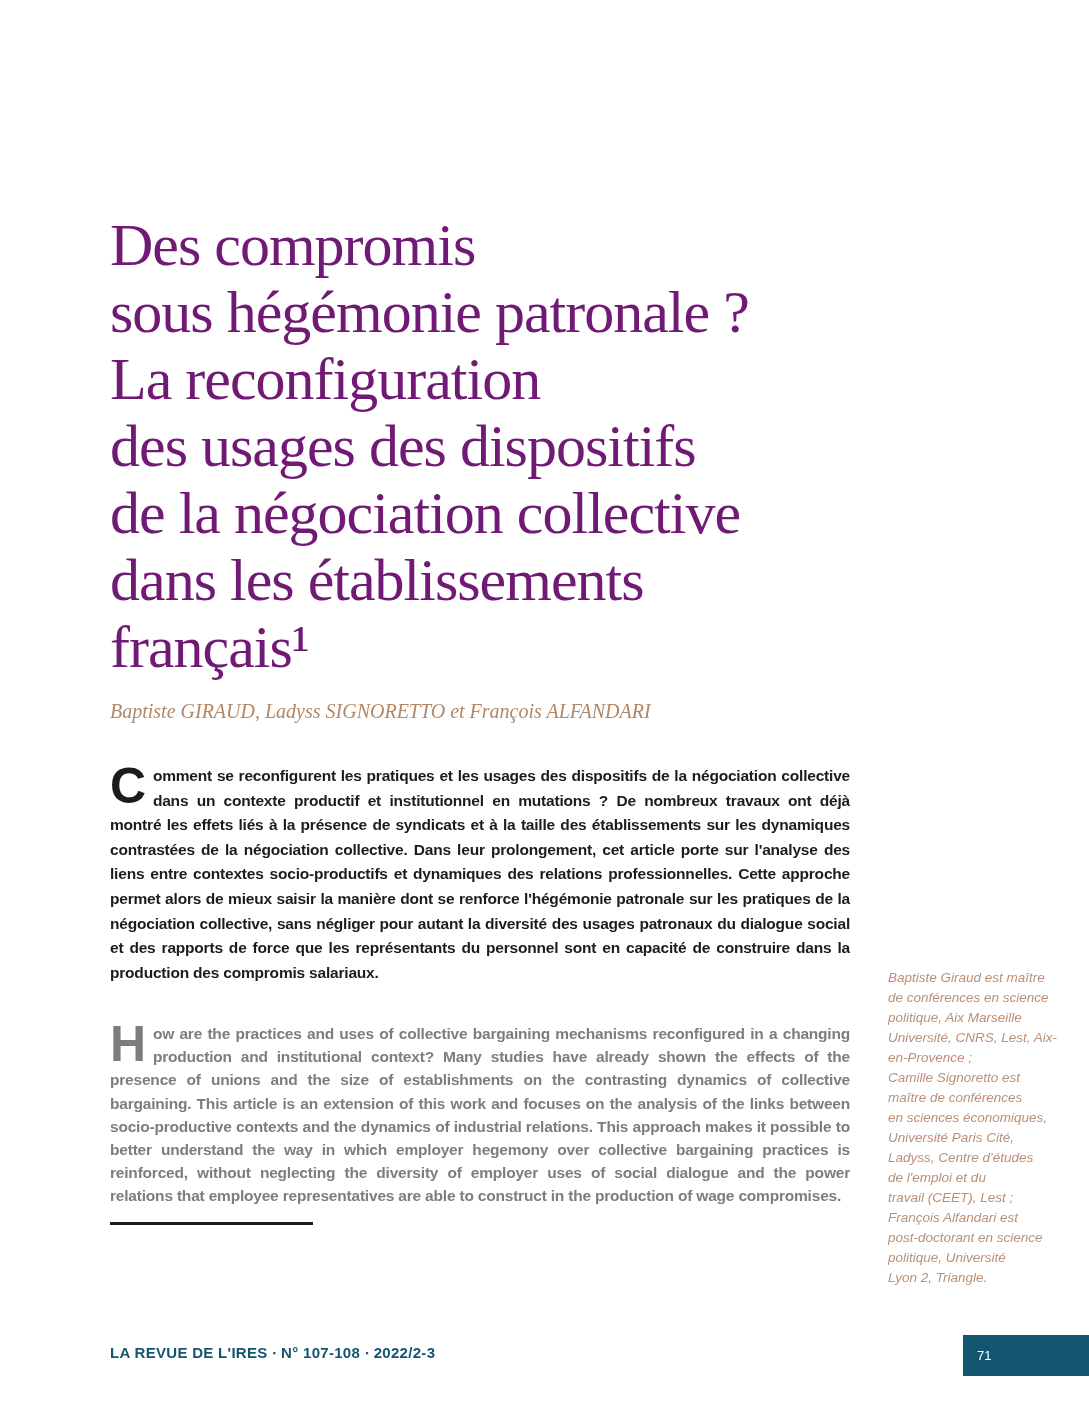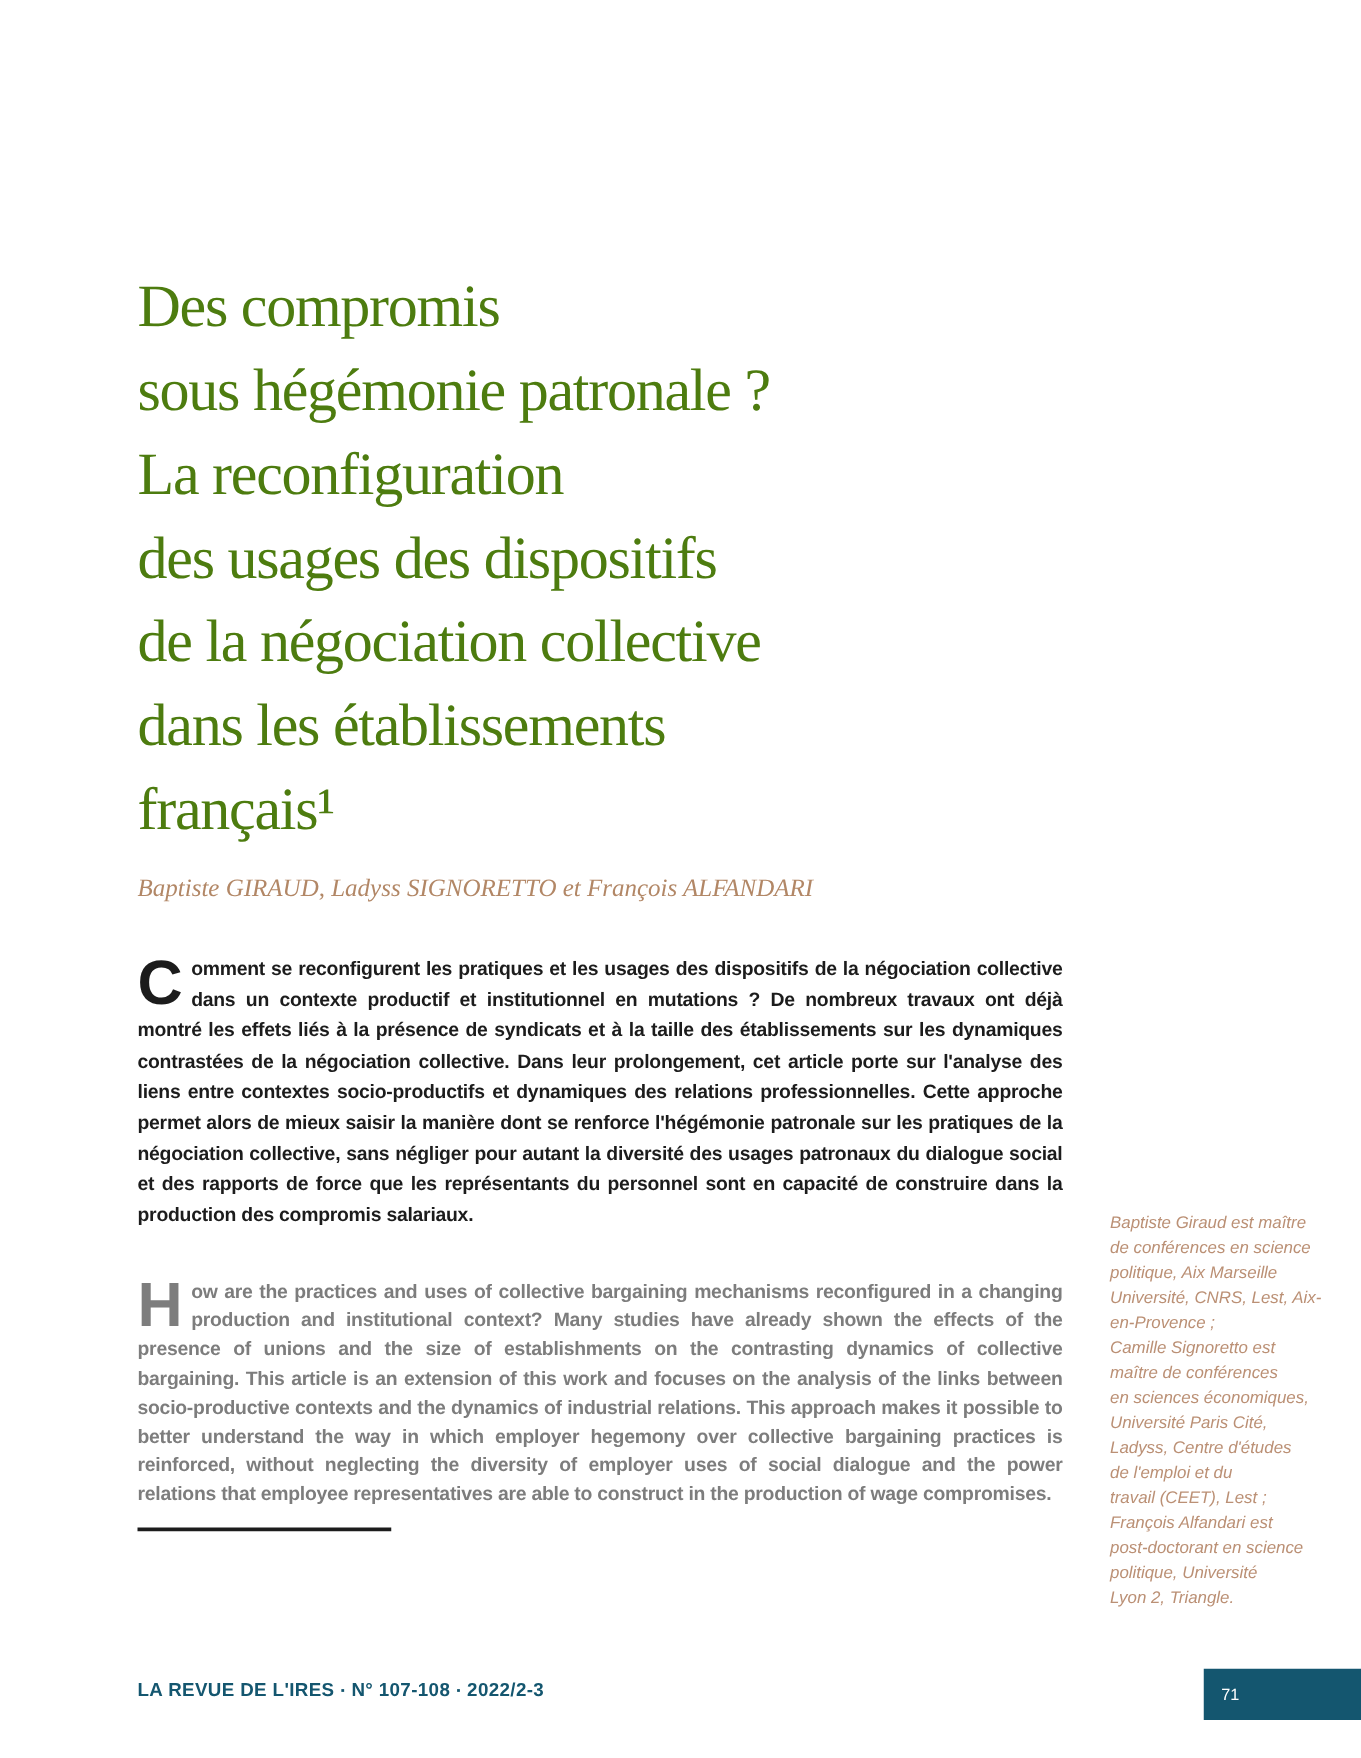--- a/index.html
+++ b/index.html
@@ -14,24 +14,24 @@
     background: #ffffff;
     overflow: hidden;
     font-family: "Liberation Sans", sans-serif;
   }
   .article-title {
     position: absolute;
     left: 110px;
     top: 212px;
     width: 760px;
     font-family: "Liberation Serif", serif;
-    font-size: 48px;
+    font-size: 60px;
     line-height: 67px;
     letter-spacing: -1px;
-    color: #4d7c0f;
+    color: #701a75;
     white-space: pre-line;
   }
   .authors-line {
     position: absolute;
     left: 110px;
     top: 700px;
     width: 760px;
     font-family: "Liberation Serif", serif;
     font-style: italic;
     font-size: 20px;

